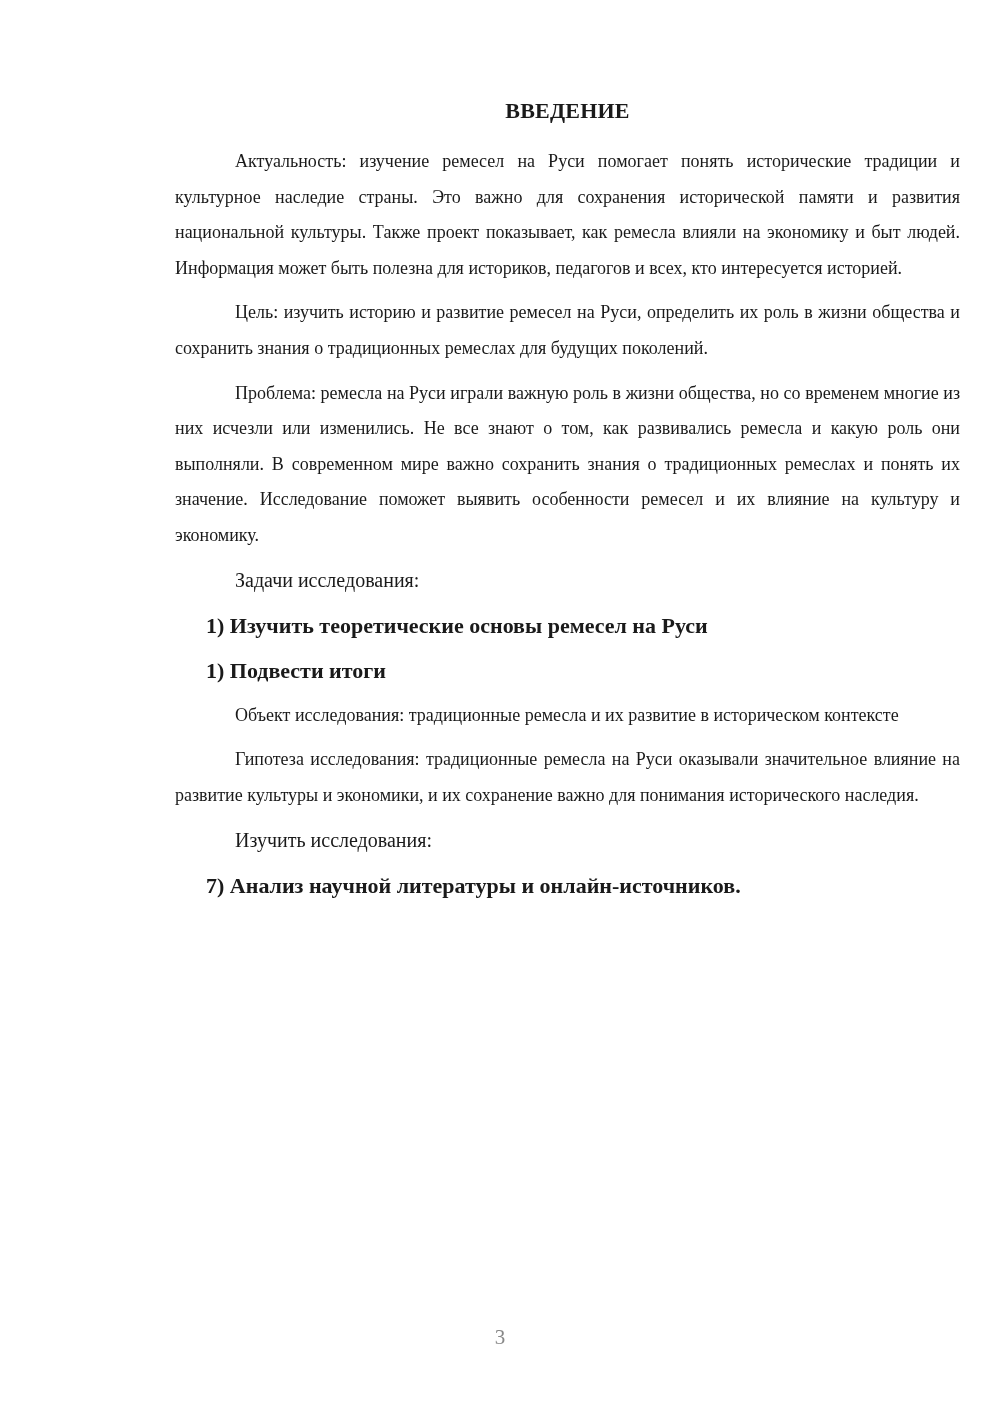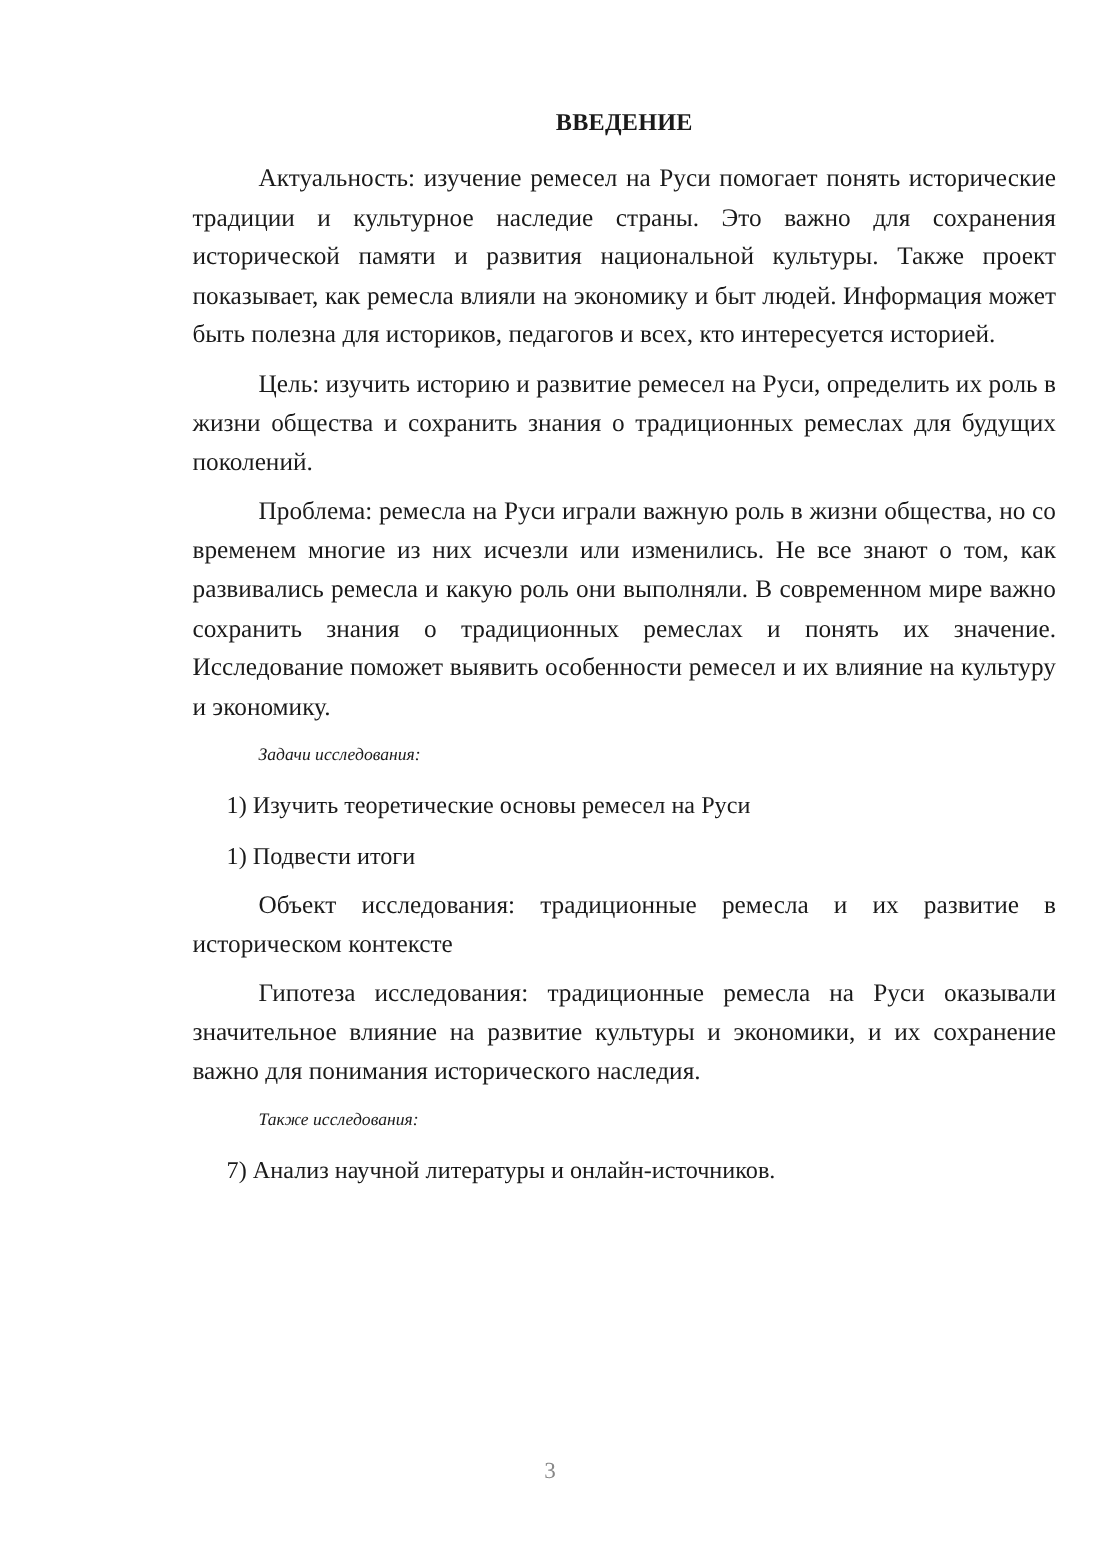--- a/index.html
+++ b/index.html
@@ -24,38 +24,38 @@
     }
     .title {
       text-align: center;
       font-weight: bold;
       font-size: 22px;
       line-height: 30px;
       margin: 0 0 18px 0;
       letter-spacing: 0.2px;
     }
     .para {
-      font-size: 23px;
+      font-size: 18px;
       line-height: 35.6px;
       text-align: justify;
       text-indent: 60px;
       margin: 0 0 9px 0;
     }
     .single {
-      font-size: 16px;
+      font-size: 20px;
       line-height: 35.6px;
       text-indent: 60px;
       margin: 0 0 9.5px 0;
-      font-style: italic;
     }
     .list-item {
       font-size: 22px;
       line-height: 35.6px;
       padding-left: 31px;
       margin: 0 0 9.5px 0;
+      font-weight: bold;
     }
     .page-number {
       position: absolute;
       left: 0;
       width: 1000px;
       top: 1325px;
       text-align: center;
       font-size: 21px;
       color: #888888;
     }
@@ -77,20 +77,20 @@
   <div>
     <p class="list-item">1) Изучить теоретические основы ремесел на Руси</p>
     <p class="list-item">1) Подвести итоги</p>
   </div>
 
   <p class="para">Объект исследования: традиционные ремесла и их развитие в историческом контексте</p>
 
 
   <p class="para">Гипотеза исследования: традиционные ремесла на Руси оказывали значительное влияние на развитие культуры и экономики, и их сохранение важно для понимания исторического наследия.</p>
 
-  <p class="single">Также исследования:</p>
+  <p class="single">Изучить исследования:</p>
 
   <div>
     <p class="list-item">7) Анализ научной литературы и онлайн-источников.</p>
   </div>
 </div>
 
 <div class="page-number">3</div>
 
 </body></html>

